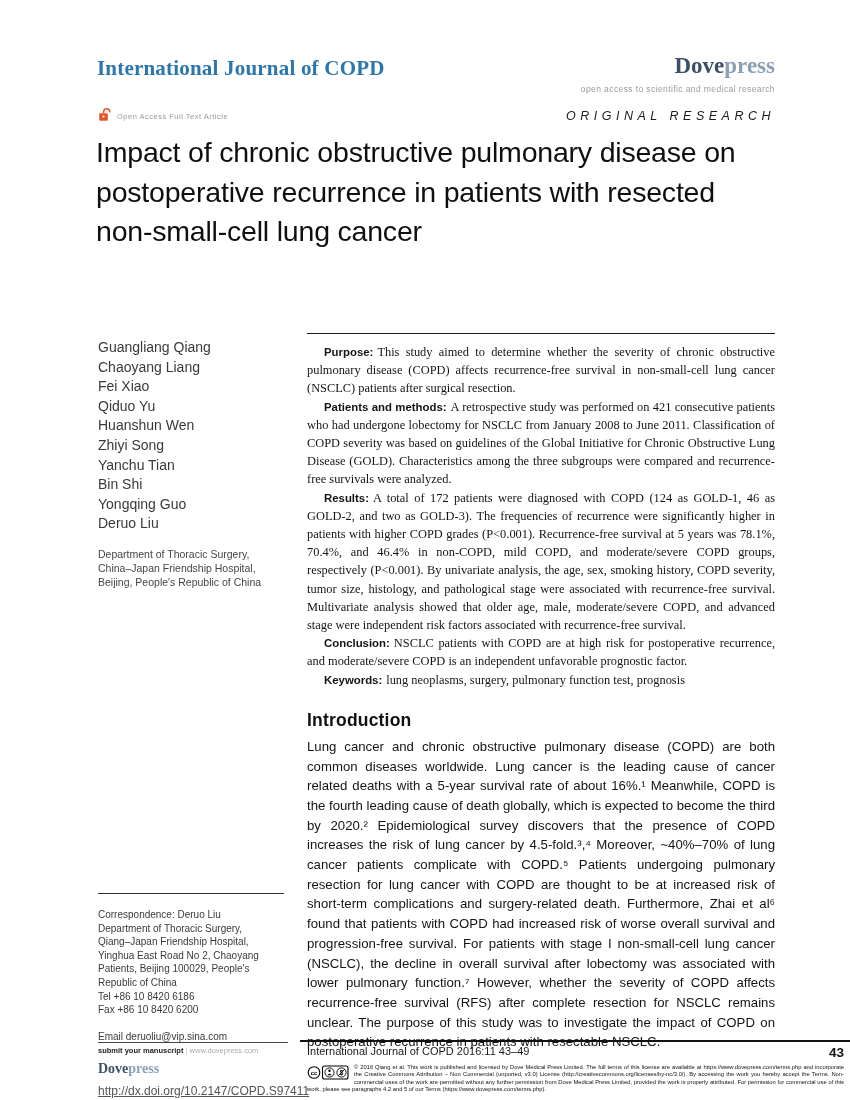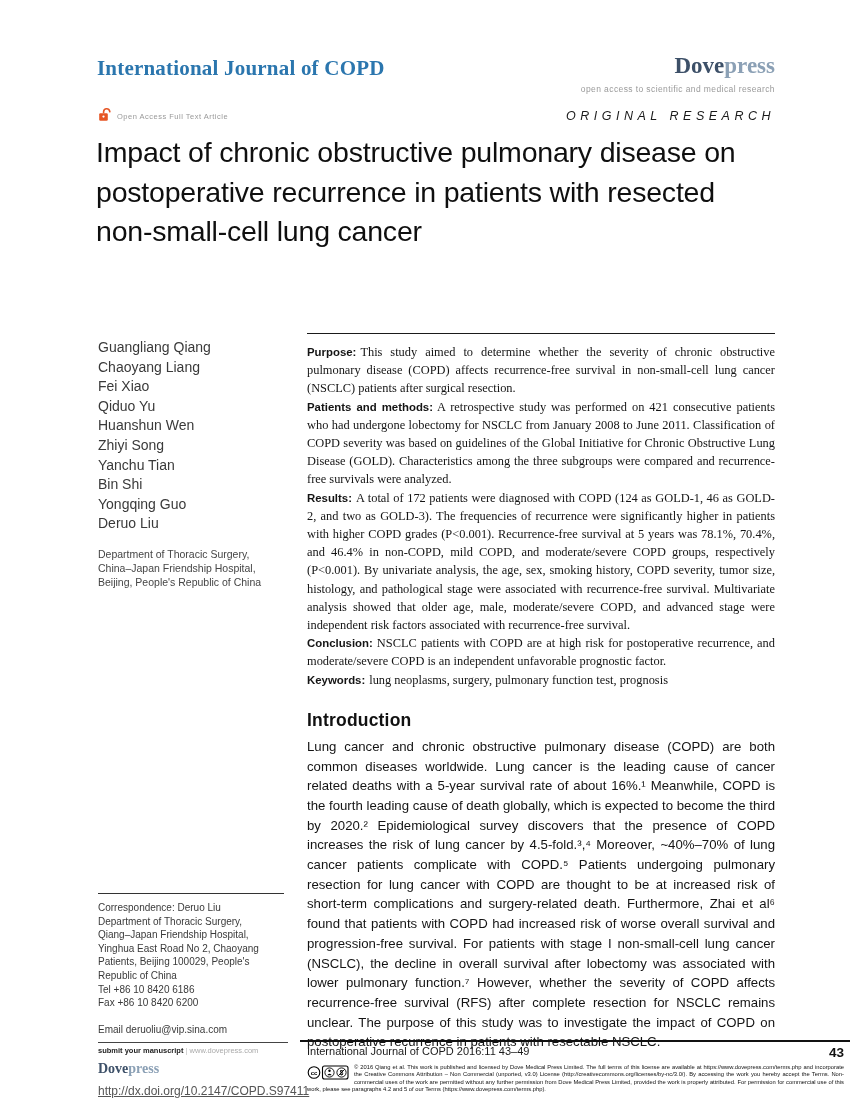--- a/index.html
+++ b/index.html
@@ -22,30 +22,30 @@
 
   .title{position:absolute;left:96px;top:133px;width:648px;
       font-size:28.5px;line-height:39.5px;font-weight:400;color:#0f0f0f;letter-spacing:-.2px;}
 
   
   .left-col{position:absolute;left:98px;top:338px;width:196px;}
   .author{font-size:14px;line-height:19.6px;color:#3a3a3a;}
   .affiliation{margin-top:13px;font-size:10.5px;line-height:14px;color:#454545;width:178px;}
 
   .correspondence{position:absolute;left:98px;top:893px;width:186px;
-      border-top:1.5px solid #333;padding-top:7px;font-size:10px;line-height:13.6px;color:#3a3a3a;}
+      border-top:1.5px solid #333;padding-top:14px;font-size:10px;line-height:13.6px;color:#3a3a3a;}
   .corr-line:last-child{margin-top:13px;}
 
   
   .right-col{position:absolute;left:307px;top:333px;width:468px;
       border-top:1.5px solid #1a1a1a;padding-top:9px;}
   .abs-sec{font-family:"Liberation Serif","DejaVu Serif",serif;font-size:12.4px;line-height:18.2px;
       text-align:justify;color:#141414;}
   .abs-label{font-family:"Liberation Sans","DejaVu Sans",sans-serif;font-weight:bold;
-      font-size:11.4px;margin-right:4px;}
+      font-size:11.4px;margin-right:4px;margin-left:17px;}
   .intro-heading{margin-top:21px;font-size:17.5px;font-weight:bold;color:#111;letter-spacing:.2px;}
   .intro-text{margin-top:6px;font-family:Liberation Sans, sans-serif;
       font-size:13.2px;line-height:19.7px;text-align:justify;color:#141414;}
 
   
   .footer-left{position:absolute;left:98px;top:1042px;width:190px;}
   .fl-rule{border-top:1px solid #444;padding-top:3px;}
   .submit-line{font-size:7.5px;color:#222;}
   .submit-bold{font-weight:bold;}
   .submit-url{color:#aaa;}

